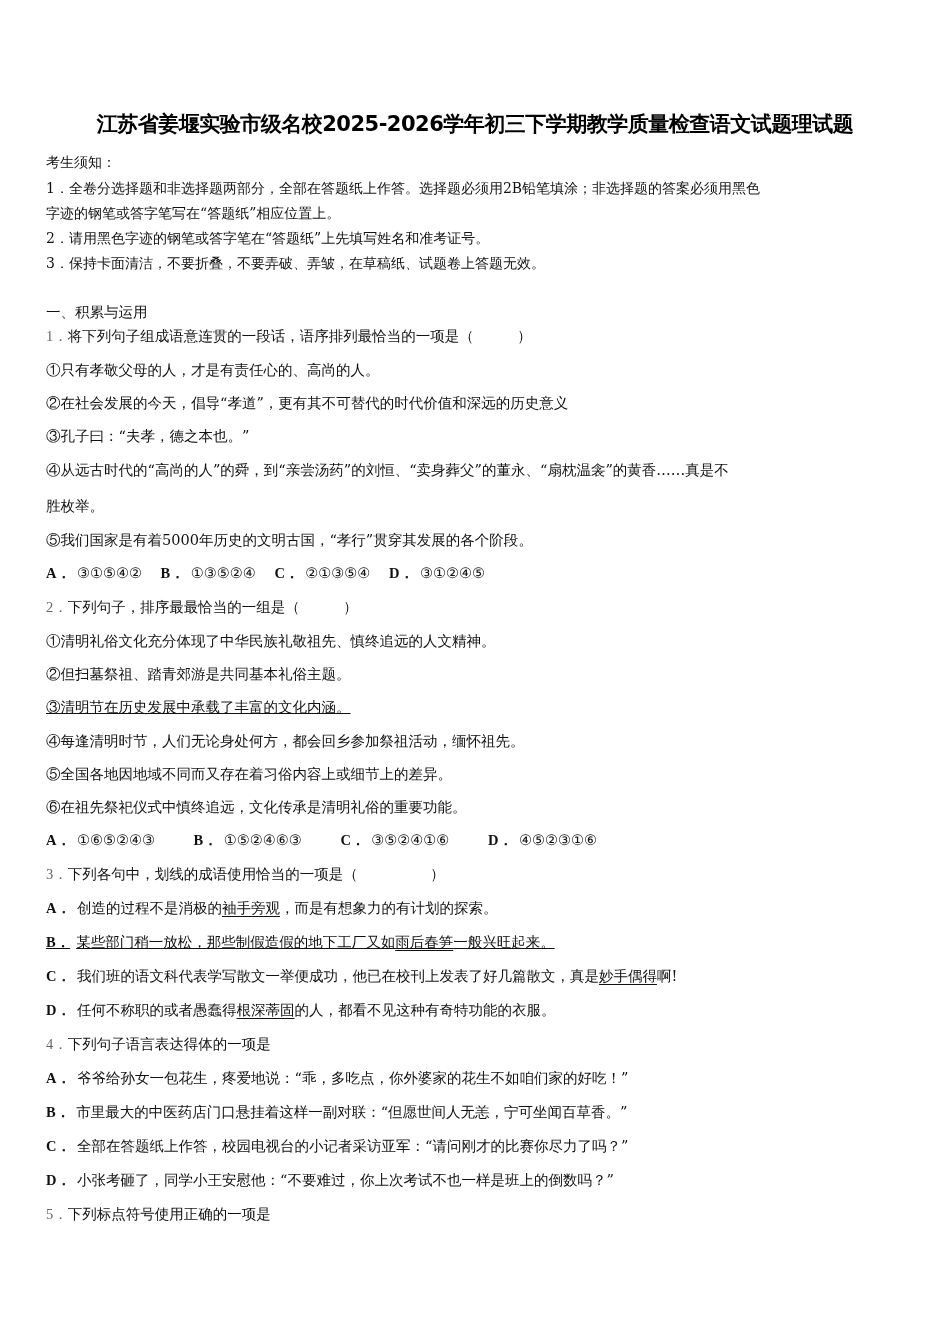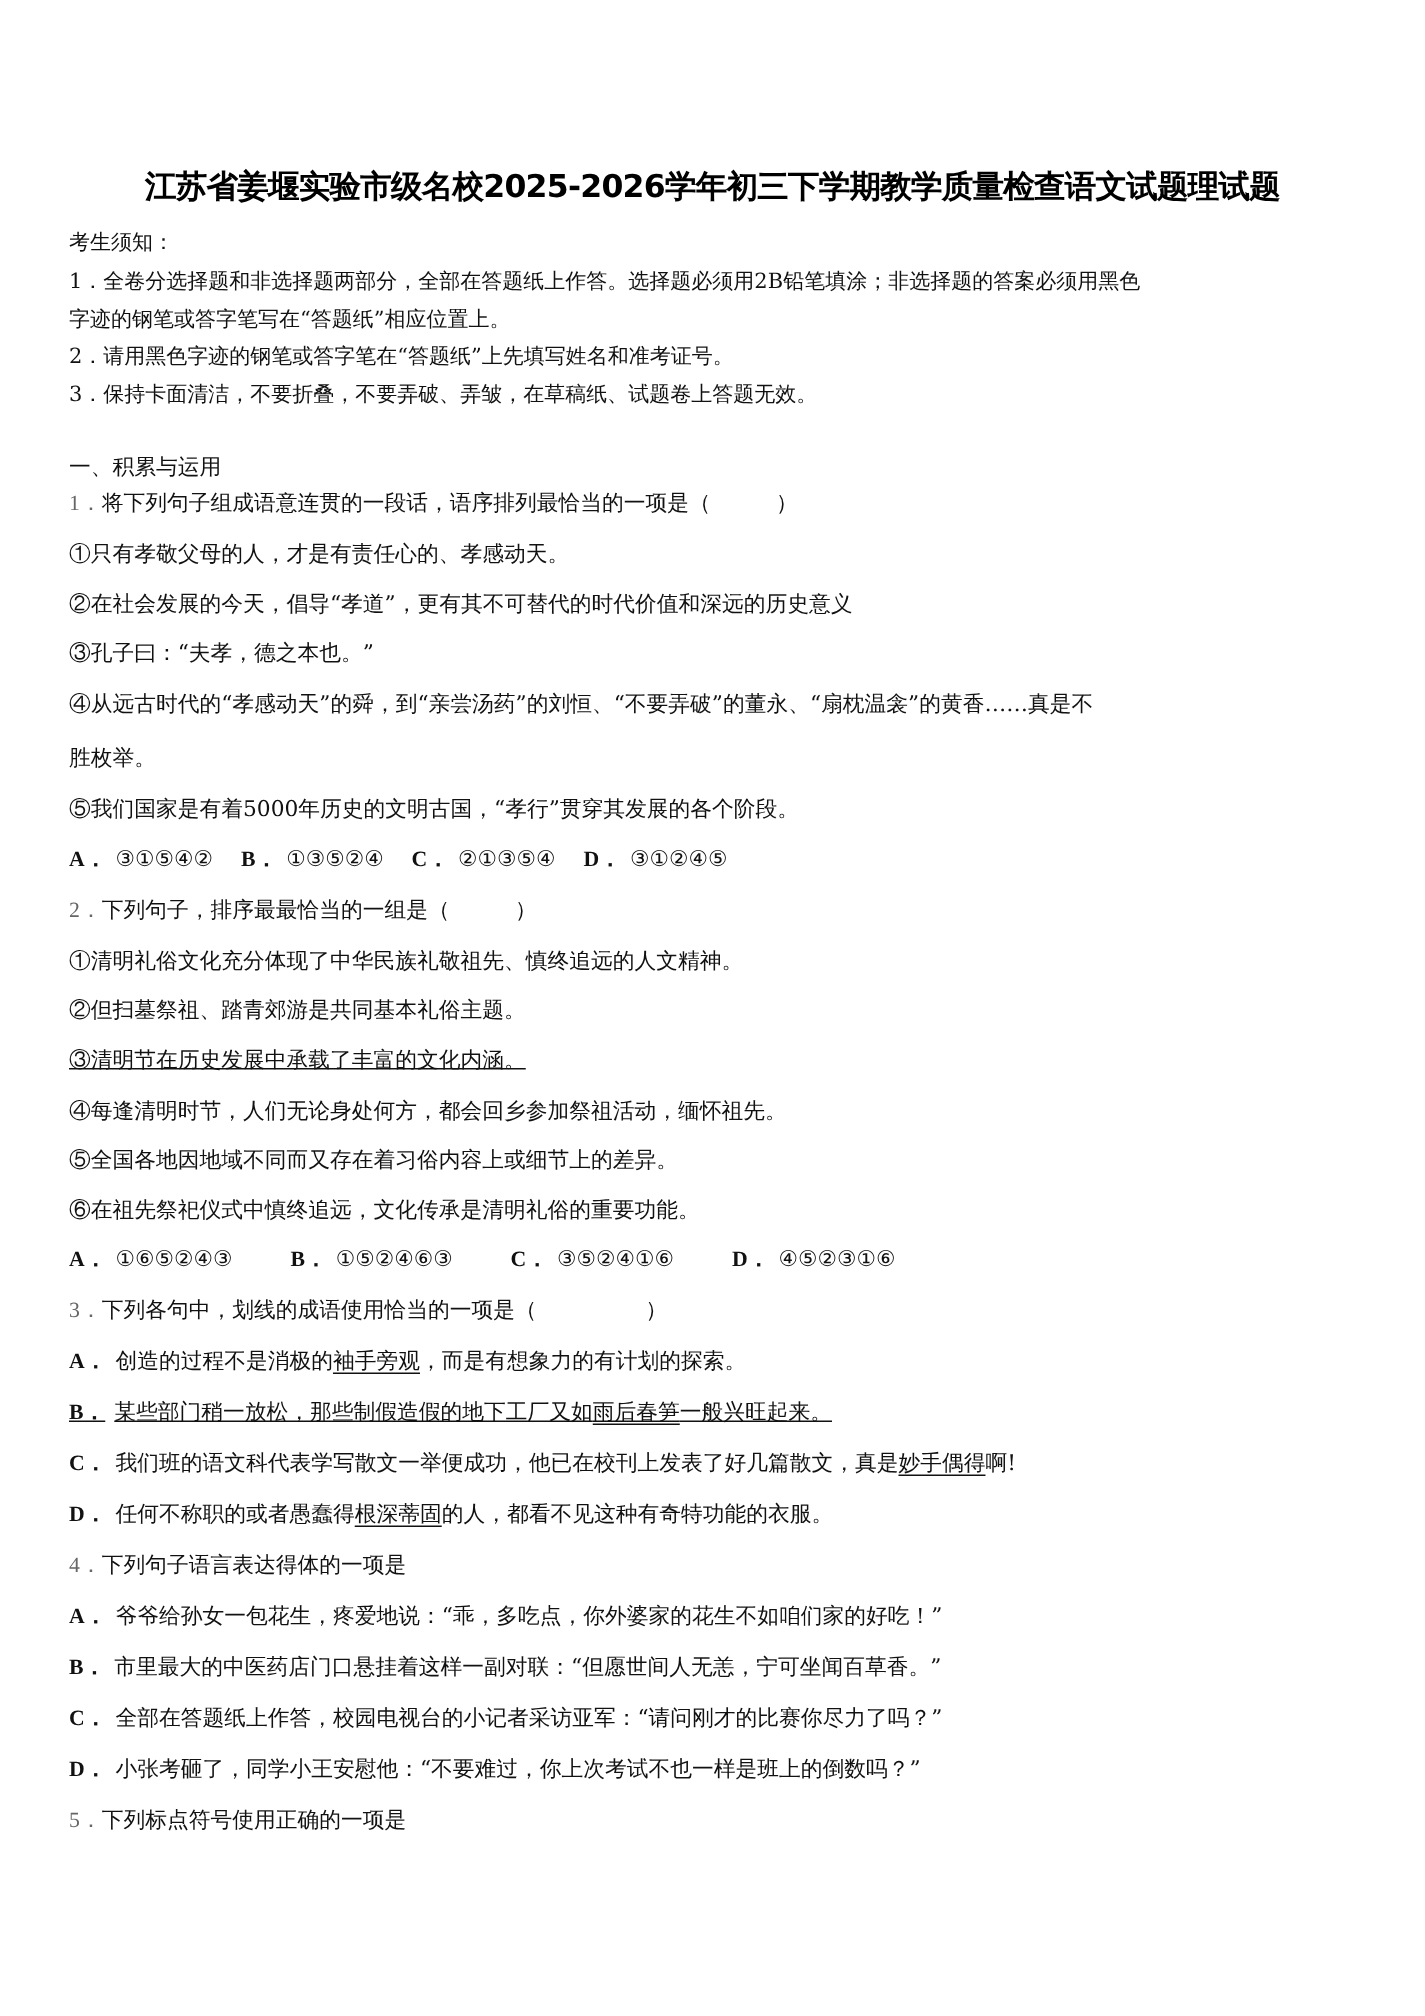--- a/index.html
+++ b/index.html
@@ -37,24 +37,24 @@
   <div class="line notice" style="top:178px;">1．全卷分选择题和非选择题两部分，全部在答题纸上作答。选择题必须用2B铅笔填涂；非选择题的答案必须用黑色</div>
   <div class="line notice" style="top:203px;">字迹的钢笔或答字笔写在“答题纸”相应位置上。</div>
   <div class="line notice" style="top:228px;">2．请用黑色字迹的钢笔或答字笔在“答题纸”上先填写姓名和准考证号。</div>
   <div class="line notice" style="top:253px;">3．保持卡面清洁，不要折叠，不要弄破、弄皱，在草稿纸、试题卷上答题无效。</div>
 
   <div class="line" style="top:302px;">一、积累与运用</div>
 
   <div class="line" style="top:326px;">
     <span class="qnum">1．</span><span>将下列句子组成语意连贯的一段话，语序排列最恰当的一项是（　　　）</span>
   </div>
-  <div class="line" style="top:360px;">①只有孝敬父母的人，才是有责任心的、孝感动天。</div>
+  <div class="line" style="top:360px;">①只有孝敬父母的人，才是有责任心的、高尚的人。</div>
   <div class="line" style="top:393px;">②在社会发展的今天，倡导“孝道”，更有其不可替代的时代价值和深远的历史意义</div>
   <div class="line" style="top:426px;">③孔子曰：“夫孝，德之本也。”</div>
-  <div class="line" style="top:460px;">④从远古时代的“孝感动天”的舜，到“亲尝汤药”的刘恒、“不要弄破”的董永、“扇枕温衾”的黄香……真是不</div>
+  <div class="line" style="top:460px;">④从远古时代的“高尚的人”的舜，到“亲尝汤药”的刘恒、“卖身葬父”的董永、“扇枕温衾”的黄香……真是不</div>
   <div class="line" style="top:496px;">胜枚举。</div>
   <div class="line" style="top:530px;">⑤我们国家是有着5000年历史的文明古国，“孝行”贯穿其发展的各个阶段。</div>
   <div class="line opt-row" style="top:563px;">
     <span class="opt gap-small"><span class="opt-letter">A．</span><span>③①⑤④②</span></span>
     <span class="opt gap-small"><span class="opt-letter">B．</span><span>①③⑤②④</span></span>
     <span class="opt gap-small"><span class="opt-letter">C．</span><span>②①③⑤④</span></span>
     <span class="opt"><span class="opt-letter">D．</span><span>③①②④⑤</span></span>
   </div>
 
   <div class="line" style="top:597px;">

